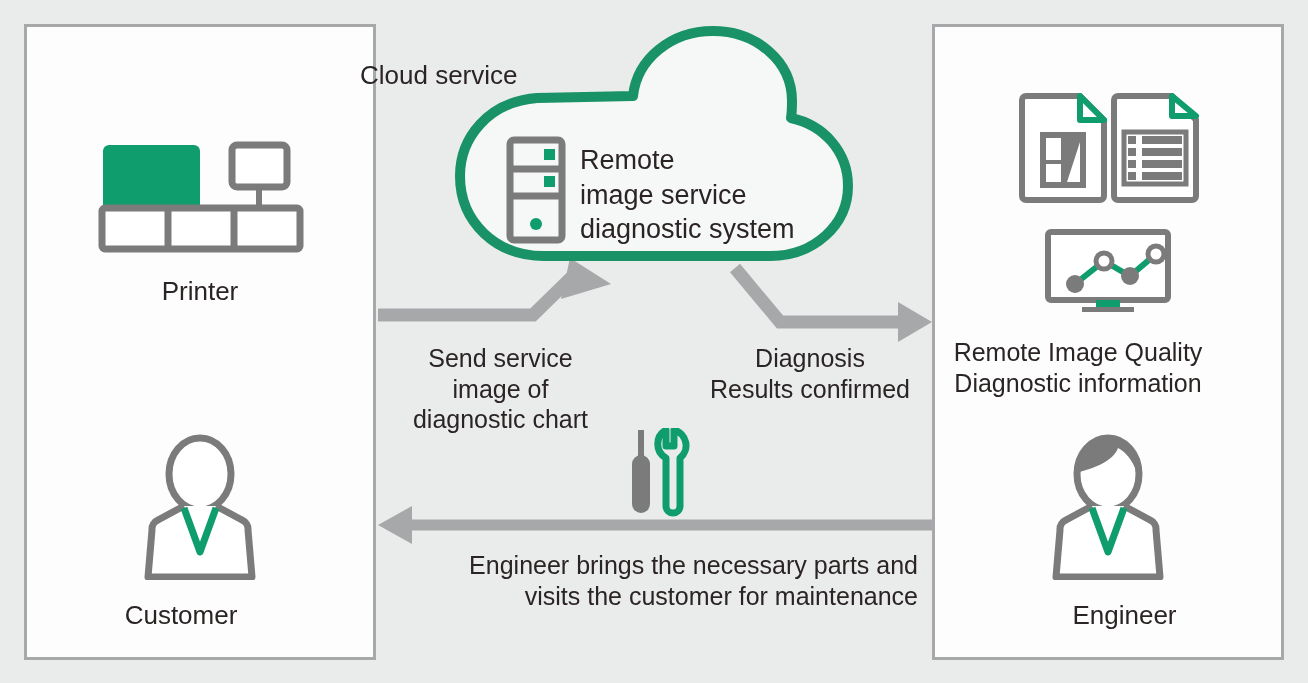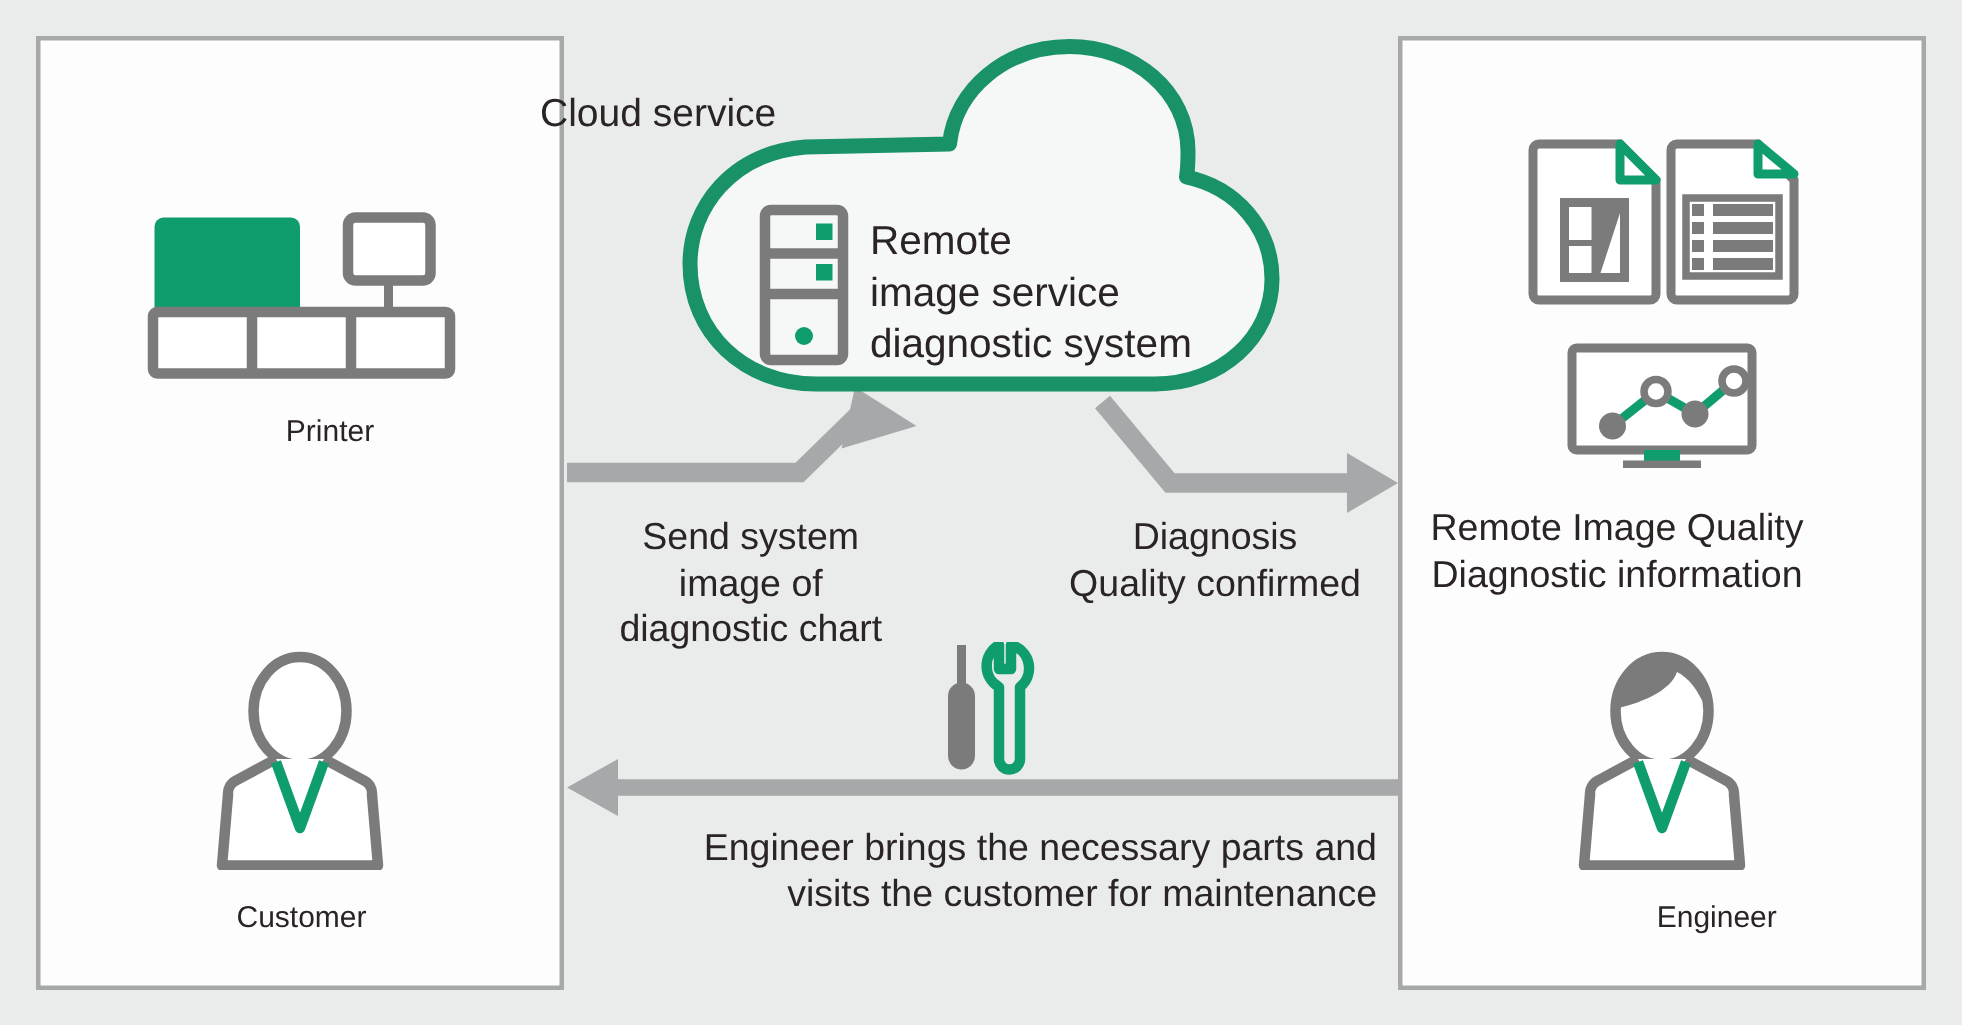--- a/index.html
+++ b/index.html
@@ -28,21 +28,21 @@
   #panel-engineer { left: 932px; top: 24px; width: 352px; height: 636px; }
 
   
   .label {
     position: absolute;
     text-align: center;
     line-height: 1.22;
     color: #2b2424;
     white-space: pre-line;
   }
-  .label-node   { font-size: 20px; padding-left: 20px; }
+  .label-node   { font-size: 26px; }
   .label-flow   { font-size: 25px; }
   .label-cloud  { font-size: 26px; }
 
   #printer-label   { left: 24px;  top: 276px; width: 352px; }
   #customer-label  { left: 24px;  top: 600px; width: 314px; }
   #engineer-label  { left: 912px; top: 600px; width: 425px; }
   #rqd-label       { left: 932px; top: 337px; width: 292px; font-size: 25px; }
   #cloud-label     { left: 360px; top: 60px;  width: 300px; text-align: left; }
   #flow-send       { left: 378px; top: 343px; width: 245px; }
   #flow-diagnosis  { left: 660px; top: 343px; width: 300px; }
@@ -186,21 +186,21 @@
     <rect x="16" y="2" width="6" height="32" fill="#7b7b7b"></rect>
     <path d="M 10 36 a 9 9 0 0 1 18 0 l 0 40 a 9 9 0 0 1 -18 0 Z" fill="#7b7b7b"></path>
 
     <path d="M 44 2 L 44 18 L 52 18 L 52 2
              a 16 16 0 0 1 6 28
              L 58 78 a 7 7 0 0 1 -14 0
              L 44 30
              a 16 16 0 0 1 0 -28 Z" fill="none" stroke="#0f9d6e" stroke-width="7" stroke-linejoin="round"></path>
   </svg>
 
-  <div class="label label-flow" id="flow-send">Send system
+  <div class="label label-flow" id="flow-send">Send service
 image of
 diagnostic chart</div>
   <div class="label label-flow" id="flow-diagnosis">Diagnosis
-Quality confirmed</div>
+Results confirmed</div>
   <div class="label" id="flow-engineer">Engineer brings the necessary parts and
 visits the customer for maintenance</div>
 
 </div>
 
 </body></html>

